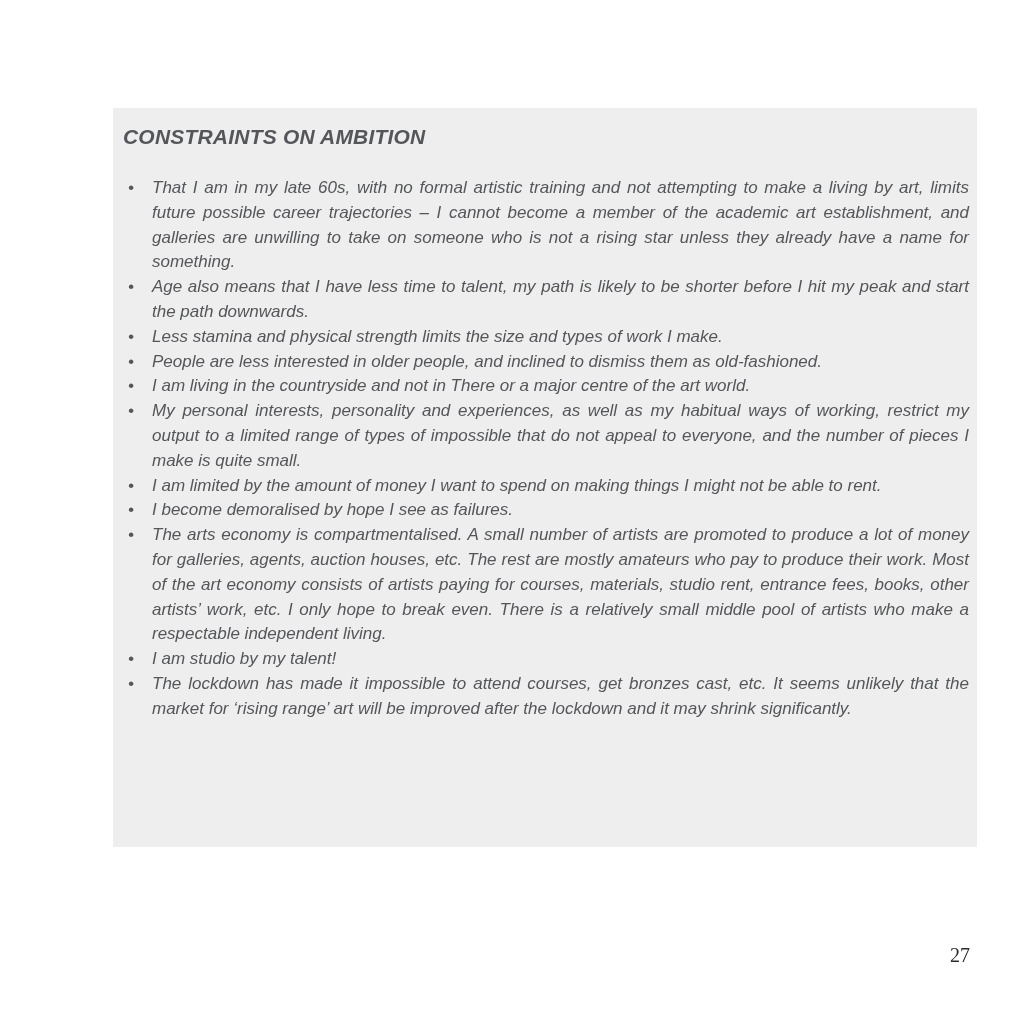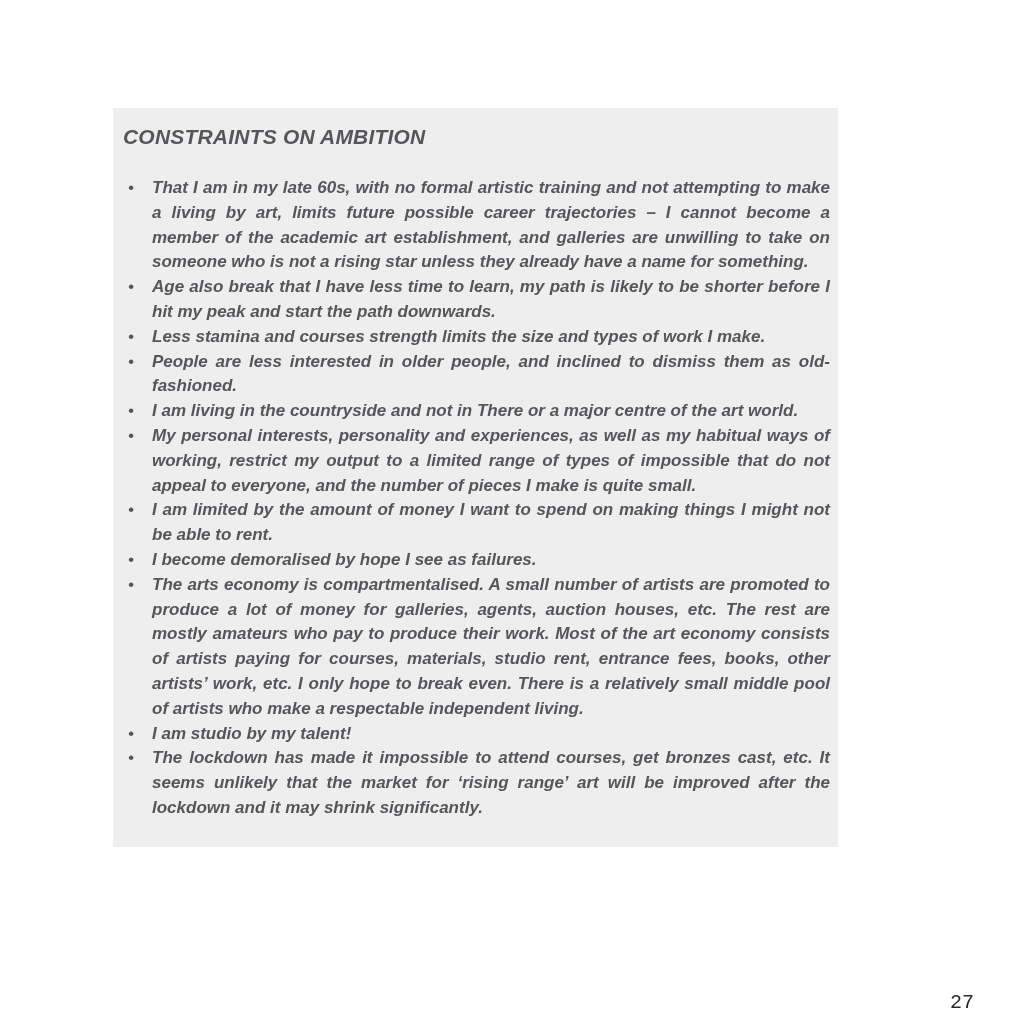--- a/index.html
+++ b/index.html
@@ -12,21 +12,21 @@
     position: relative;
     width: 1024px;
     height: 1024px;
     background: #ffffff;
     overflow: hidden;
   }
   .panel {
     position: absolute;
     left: 113px;
     top: 108px;
-    width: 725px;
+    width: 864px;
     height: 739px;
     background: #eeeeee;
     box-sizing: border-box;
     padding: 18px 8px 0 10px;
     color: #54565a;
     font-style: italic;
   }
   .panel-title {
     font-size: 21px;
     font-weight: bold;
@@ -55,53 +55,51 @@
   }
   .bullet-marker {
     flex: none;
     width: 29px;
     padding-left: 5px;
     box-sizing: border-box;
   }
   .bullet-text {
     flex: 1;
     text-align: justify;
-    font-weight: bold;
   }
   .page-number {
     position: absolute;
     left: 950px;
     top: 944px;
-    font-family: Liberation Mono, monospace;
+    font-family: Liberation Serif, serif;
     font-size: 20px;
     color: #2b2b2e;
-    margin-top: 47px;
   }
 </style>
 </head>
 <body>
 
 <div class="page">
 
   <section class="panel">
     <h1 class="panel-title">CONSTRAINTS ON AMBITION</h1>
 
 
     <ul class="bullet-list">
         <li class="bullet-item">
         <span class="bullet-marker">•</span>
         <span class="bullet-text">That I am in my late 60s, with no formal artistic training and not attempting to make a living by art, limits future possible career trajectories – I cannot become a member of the academic art establishment, and galleries are unwilling to take on someone who is not a rising star unless they already have a name for something.</span>
       </li>
         <li class="bullet-item">
         <span class="bullet-marker">•</span>
-        <span class="bullet-text">Age also break that I have less time to learn, my path is likely to be shorter before I hit my peak and start the path downwards.</span>
+        <span class="bullet-text">Age also means that I have less time to talent, my path is likely to be shorter before I hit my peak and start the path downwards.</span>
       </li>
         <li class="bullet-item">
         <span class="bullet-marker">•</span>
-        <span class="bullet-text">Less stamina and courses strength limits the size and types of work I make.</span>
+        <span class="bullet-text">Less stamina and physical strength limits the size and types of work I make.</span>
       </li>
         <li class="bullet-item">
         <span class="bullet-marker">•</span>
         <span class="bullet-text">People are less interested in older people, and inclined to dismiss them as old-fashioned.</span>
       </li>
         <li class="bullet-item">
         <span class="bullet-marker">•</span>
         <span class="bullet-text">I am living in the countryside and not in There or a major centre of the art world.</span>
       </li>
         <li class="bullet-item">

